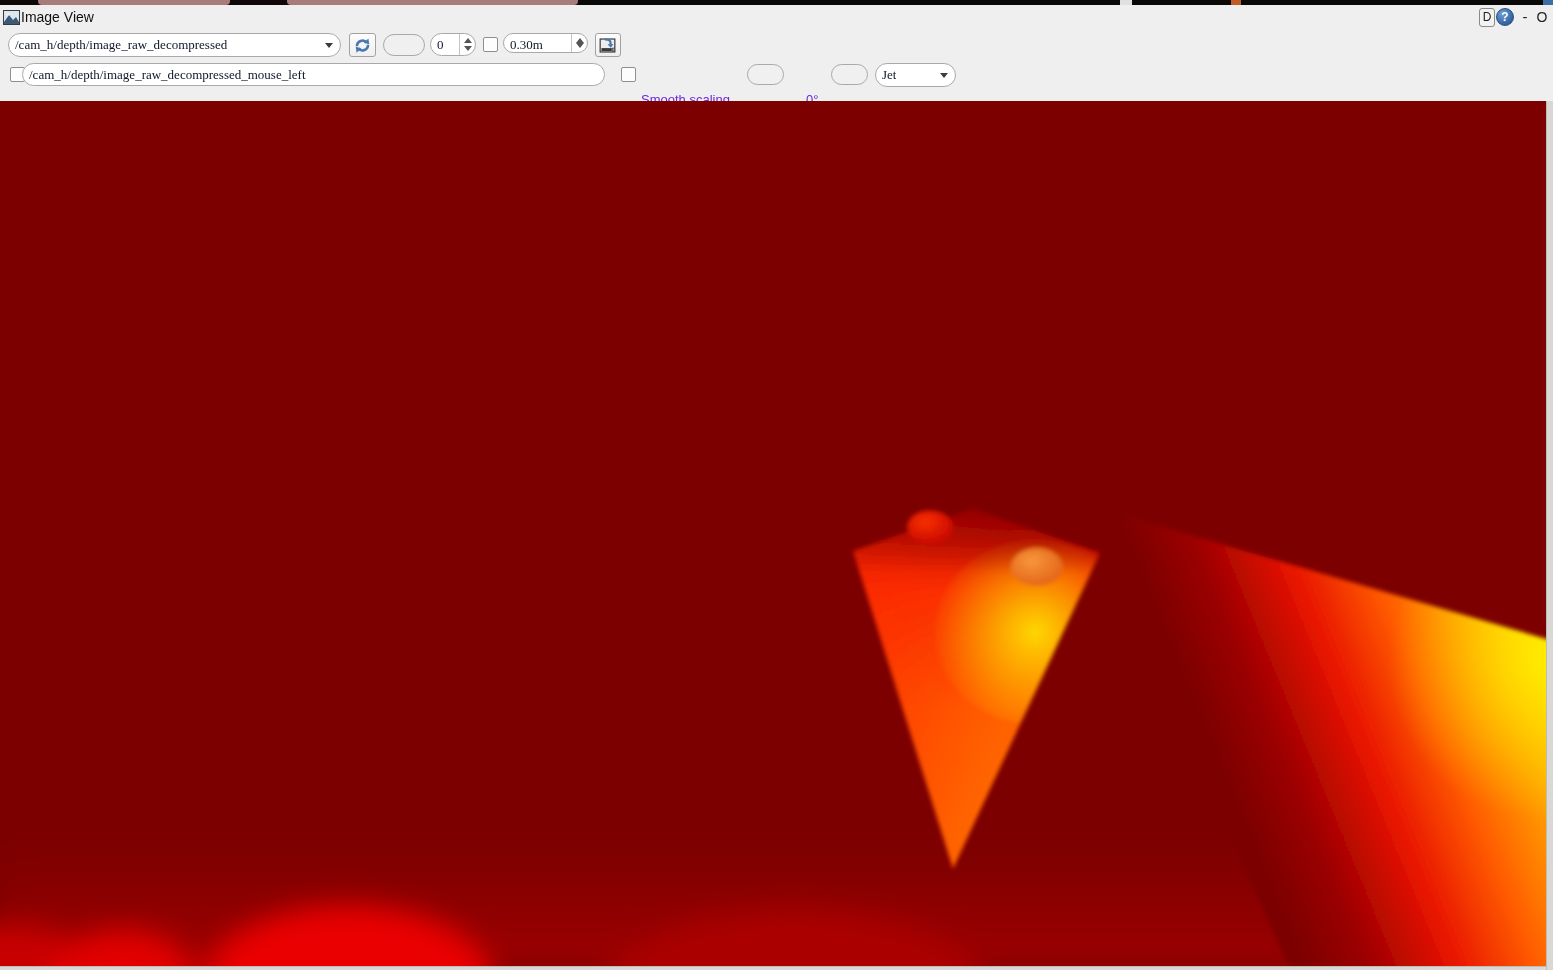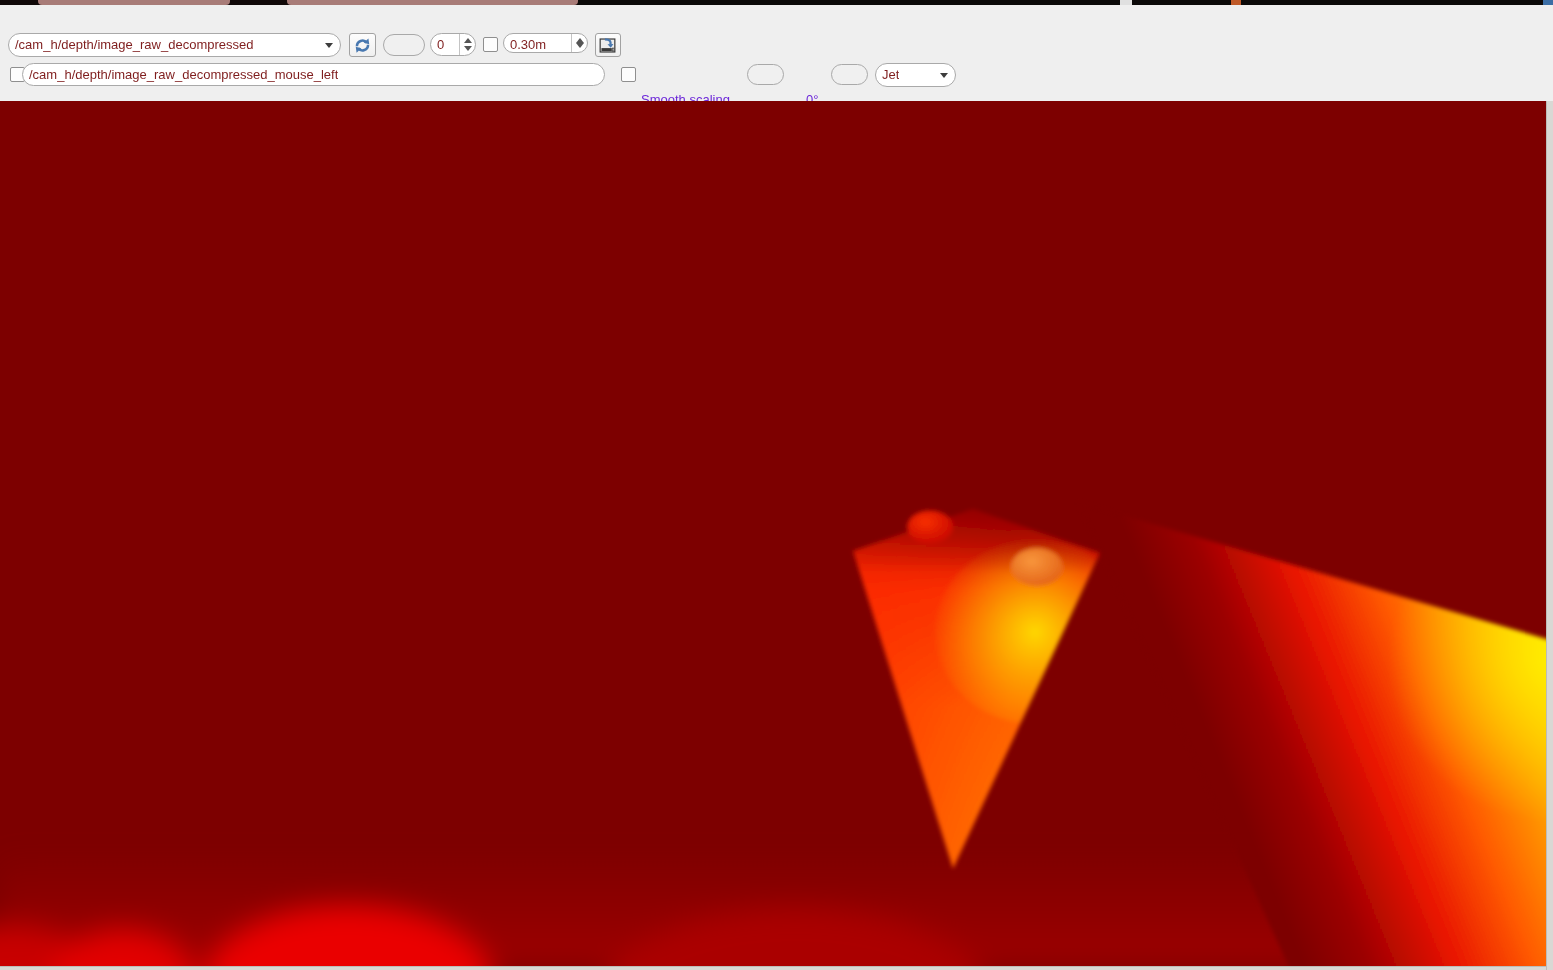--- a/index.html
+++ b/index.html
@@ -20,21 +20,21 @@
   .dock-btn { left:1479px; width:16px; height:19px; border:1px solid #8a8a8a; border-radius:3px;
               background:#f2f2f2; font-size:12px; line-height:17px; }
   .help-btn { left:1496px; width:18px; height:18px; border-radius:50%;
               background:radial-gradient(circle at 35% 30%, #6FA0D8, #2F5E99 75%);
               border:1px solid #27507F; color:#fff; font-weight:bold; font-size:12px; line-height:16px; }
   .min-btn  { left:1519px; width:12px; height:19px; font-size:15px; line-height:17px; }
   .close-btn{ left:1535px; width:14px; height:19px; font-size:14px; line-height:18px; }
 
   
   .field, .combo, .spin { position:absolute; background:#fff; border:1px solid #A9A9A9; border-radius:12px;
-          font-size:13px; color:#7f1d1d; }
+          font-size:13px; color:#0f172a;font-family:Liberation Serif, serif; }
   .field.gray { background:#F0F0F0; }
   .field .val, .combo .val, .spin .val { position:absolute; left:6px; top:3px; white-space:nowrap; overflow:hidden; }
   .combo .arrow { position:absolute; right:7px; top:9px; width:0; height:0;
           border-left:4px solid transparent; border-right:4px solid transparent; border-top:5px solid #3c3c3c; }
   .spin .btns { position:absolute; right:0; top:0; bottom:0; width:16px; border-left:1px solid #C4C4C4; }
   .spin .up, .spin .dn { position:absolute; left:4px; width:0; height:0;
           border-left:4px solid transparent; border-right:4px solid transparent; }
   .spin .up { top:4px;  border-bottom:5px solid #555; }
   .spin .dn { bottom:4px; border-top:5px solid #555; }
 
@@ -54,20 +54,33 @@
 
   <div class="top-strip">
     <div class="seg" style="left:38px;width:192px;background:#A87C78;border-radius:0 0 4px 4px;"></div>
     <div class="seg" style="left:287px;width:291px;background:#A87C78;border-radius:0 0 4px 4px;"></div>
     <div class="seg" style="left:578px;width:965px;background:#0B0908;"></div>
     <div class="seg" style="left:1120px;width:12px;background:#E0E0E0;"></div>
     <div class="seg" style="left:1231px;width:10px;background:#C05A28;"></div>
     <div class="seg" style="left:1543px;width:10px;background:#3B6EA5;"></div>
   </div>
 
+  <div class="titlebar">
+    <svg class="title-icon" viewBox="0 0 17 17">
+      <rect x="0.5" y="1.5" width="16" height="14" fill="#DCE6F0" stroke="#3a3a3a"></rect>
+      <polygon points="1,13 6,6 10,11 13,8 16,13 16,15 1,15" fill="#3D5A78"></polygon>
+      <circle cx="5" cy="5" r="1.6" fill="#F5F2D8"></circle>
+    </svg>
+    <div class="title-text">Image View</div>
+
+    <div class="tb-btn dock-btn">D</div>
+    <div class="tb-btn help-btn">?</div>
+    <div class="tb-btn min-btn">-</div>
+    <div class="tb-btn close-btn">O</div>
+  </div>
 
   <div class="combo" style="left:8px;top:33px;width:333px;height:24px;">
     <span class="val">/cam_h/depth/image_raw_decompressed</span>
     <span class="arrow"></span>
   </div>
 
   <div class="tool-btn" style="left:349px;top:33px;">
     <svg viewBox="0 0 24 24" style="position:absolute;left:3px;top:2px;width:19px;height:19px;">
       <path d="M5 13 A7 7 0 0 1 17.5 8.5" fill="none" stroke="#4878B0" stroke-width="3.2"></path>
       <polygon points="19.5,3 20.5,10.5 13.5,8.5" fill="#4878B0"></polygon>

